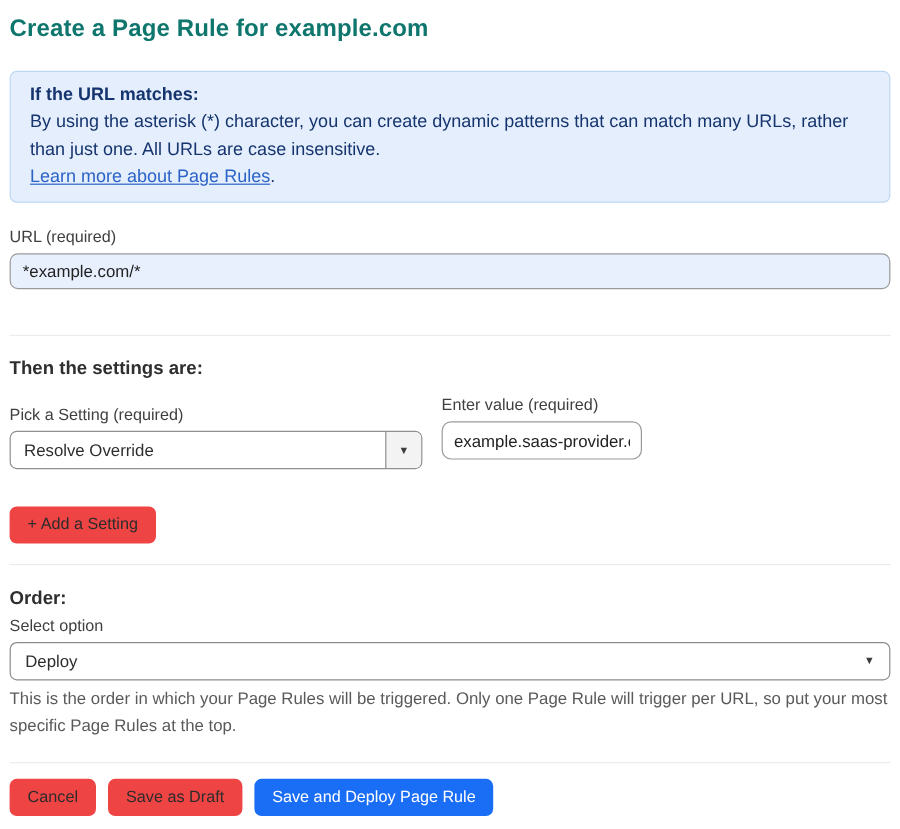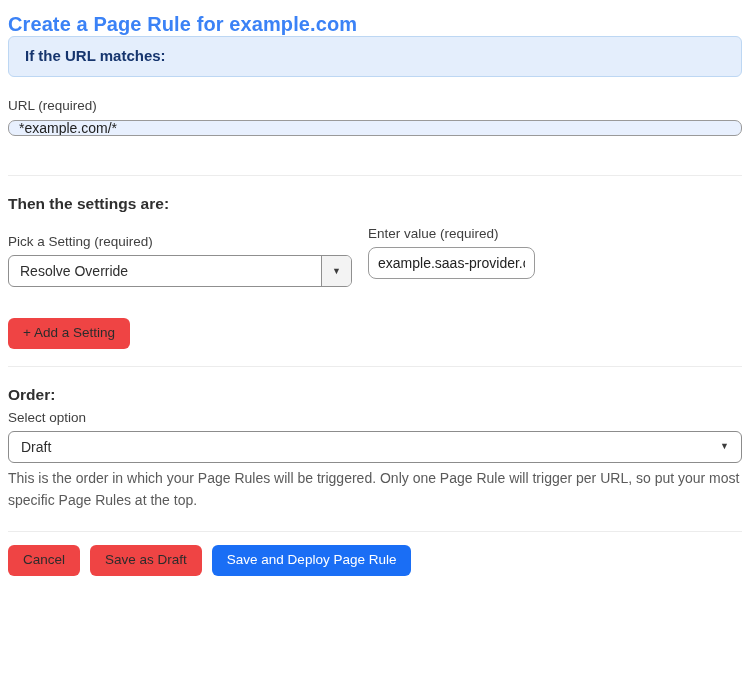--- a/index.html
+++ b/index.html
@@ -6,24 +6,25 @@
   html, body { width: 750px; height: 691px; background: #ffffff; }
   body {
     font-family: "Liberation Sans", sans-serif;
     color: #313131;
     padding: 13px 8px 0 8px;
     overflow: hidden;
   }
   .page-title {
     font-size: 20px;
     font-weight: 700;
-    color: #3b82f6;
+    color: #0f766e;
     letter-spacing: 0.1px;
   }
   .info-box {
+    margin-top: 23px;
     background: #e4eefc;
     border: 1px solid #bdd7f3;
     border-radius: 6px;
     padding: 7px 16px 9px 16px;
     color: #16356e;
     font-size: 15px;
     line-height: 23px;
   }
   .info-heading { font-weight: 700; }
   .info-link {
@@ -32,21 +33,21 @@
     cursor: pointer;
   }
   .field-label {
     font-size: 13.5px;
     color: #3f3f3f;
     margin-top: 21px;
     margin-bottom: 6px;
   }
   .url-input {
     width: 100%;
-    height: 16px;
+    height: 30px;
     background: #e8f0fe;
     border: 1px solid #9a9a9a;
     border-radius: 7px;
     padding: 0 10px;
     font-size: 14px;
     color: #222;
     font-family: "Liberation Sans", sans-serif;
     outline: none;
   }
   .divider {
@@ -163,20 +164,23 @@
 </style>
 </head>
 <body>
 
 
 
 <h1 class="page-title">Create a Page Rule for example.com</h1>
 
 <div class="info-box">
   <div class="info-heading">If the URL matches:</div>
+  <div><span>By using the asterisk (*) character, you can create dynamic patterns that can match many URLs, rather than just one. All URLs are case insensitive.</span><br>
+    <span class="info-link">Learn more about Page Rules</span><span>.</span>
+  </div>
 </div>
 
 <div class="field-label">URL (required)</div>
 <input class="url-input" type="text" value="*example.com/*" style="">
 
 <hr class="divider divider-1">
 
 <h2 class="section-heading">Then the settings are:</h2>
 
 <div class="settings-row">
@@ -196,21 +200,21 @@
 </div>
 
 <button class="btn btn-add">+ Add a Setting</button>
 
 <hr class="divider divider-2">
 
 <h2 class="section-heading">Order:</h2>
 
 <div class="field-label" style="margin-top:6px;">Select option</div>
 <div class="order-select">
-  <span class="select-text">Draft</span>
+  <span class="select-text">Deploy</span>
   <span class="arrow-glyph">▼</span>
 </div>
 
 <div class="help-text">This is the order in which your Page Rules will be triggered. Only one Page Rule will trigger per URL, so put your most specific Page Rules at the top.</div>
 
 <hr class="divider divider-3">
 
 <div class="footer-buttons">
   <button class="btn">Cancel</button>
   <button class="btn">Save as Draft</button>

